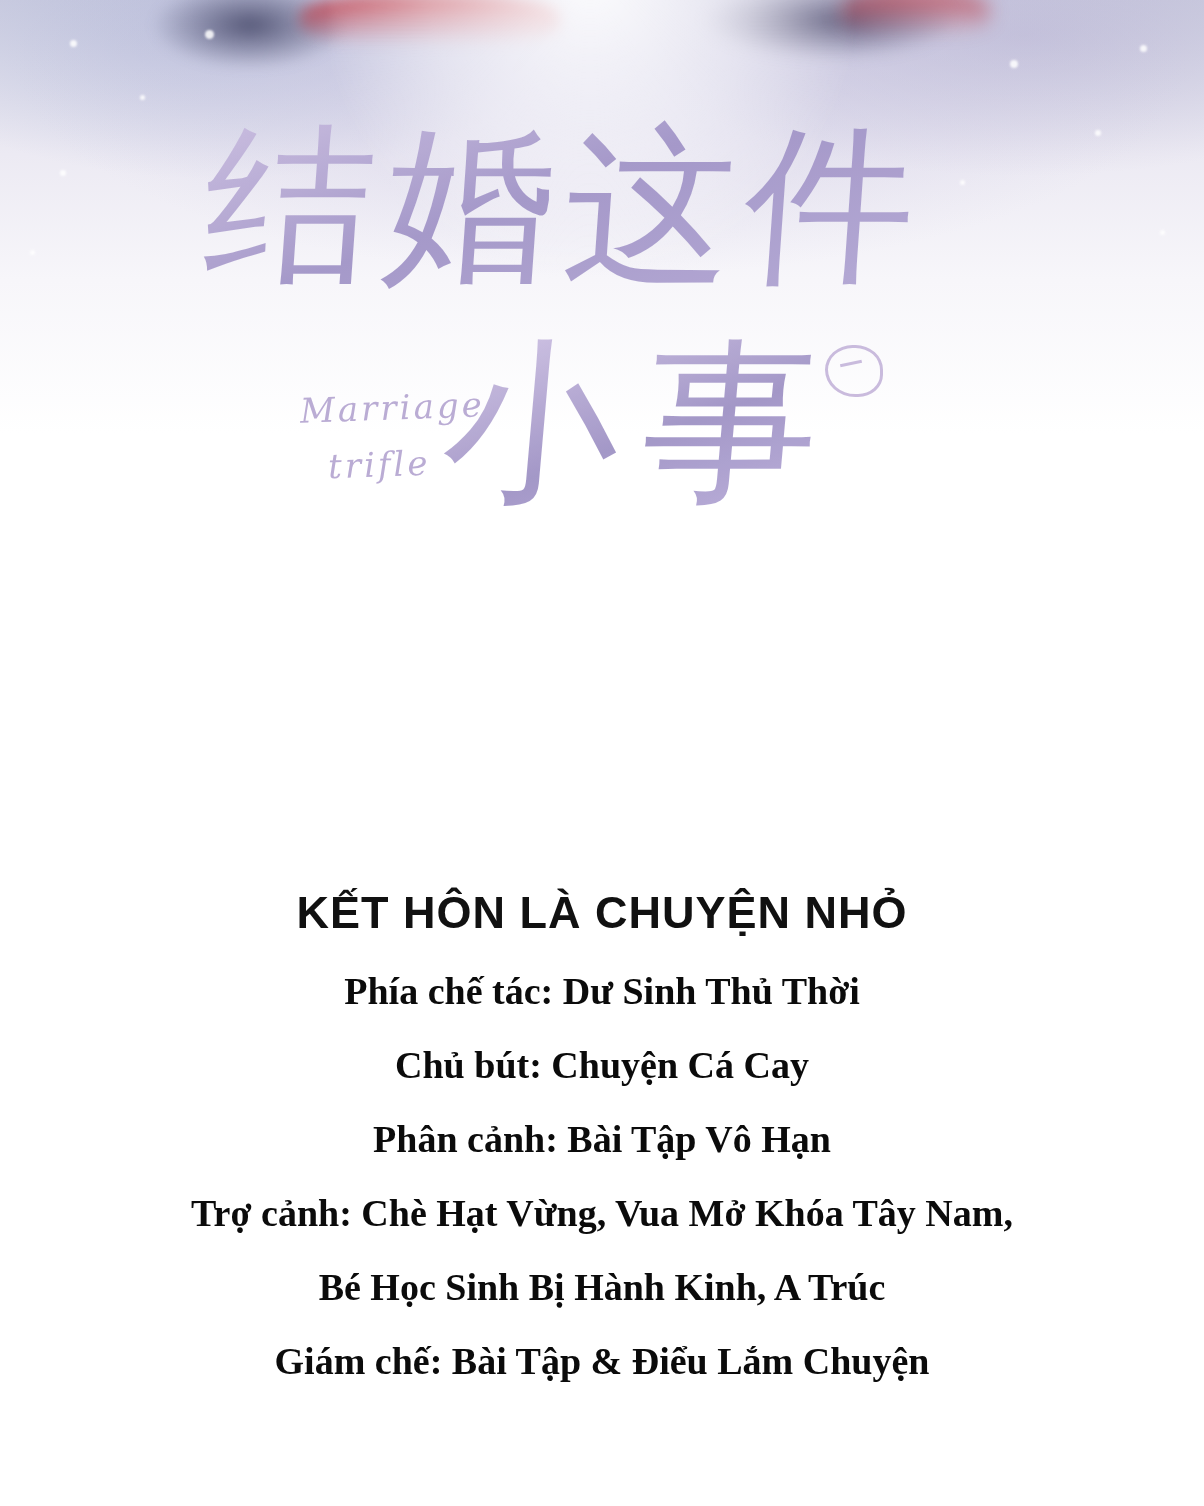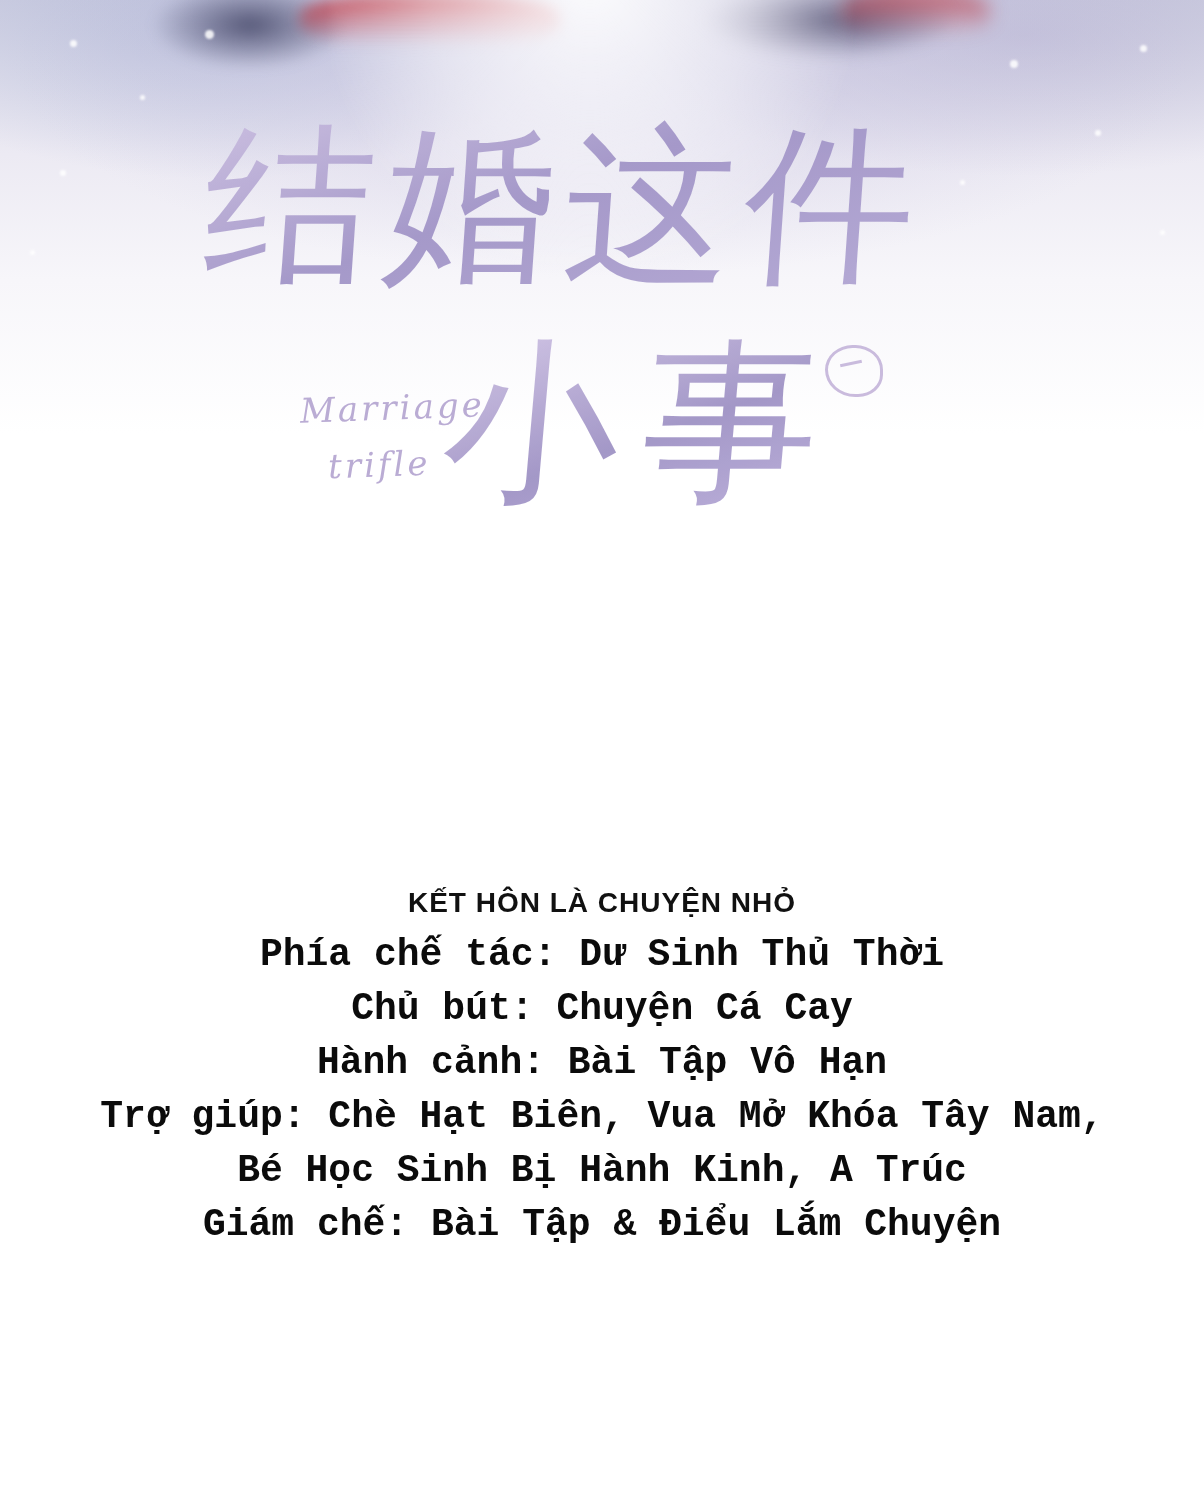--- a/index.html
+++ b/index.html
@@ -179,32 +179,33 @@
     position: absolute;
     left: 0;
     top: 885px;
     width: 1204px;
     text-align: center;
     color: #111111;
   }
   .credits-title {
     font-family: "Liberation Sans", sans-serif;
     font-weight: bold;
-    font-size: 28px;
+    font-size: 45px;
     letter-spacing: 1px;
     line-height: 1.25;
-    margin-bottom: 8px;
+    margin-bottom: 24px;
   }
   .credit-line {
-    font-family: Liberation Mono, monospace;
+    font-family: Liberation Serif, serif;
     font-weight: bold;
     font-size: 38px;
     line-height: 1.42;
     color: #0b0b0b;
     white-space: nowrap;
+    margin-top: 20px;
   }
 </style>
 </head>
 <body>
 
 <div class="page">
 
   <div class="art">
     <div class="art-dark-left"></div>
     <div class="art-dark-right"></div>
@@ -232,19 +233,19 @@
     <div class="title-en">
       <div class="en-l1">Marriage</div>
       <div class="en-l2">trifle</div>
     </div>
   </div>
 
   <div class="credits">
     <div class="credits-title">KẾT HÔN LÀ CHUYỆN NHỎ</div>
     <div class="credit-line">Phía chế tác: Dư Sinh Thủ Thời</div>
     <div class="credit-line">Chủ bút: Chuyện Cá Cay</div>
-    <div class="credit-line">Hành cảnh: Bài Tập Vô Hạn</div>
-    <div class="credit-line">Trợ giúp: Chè Hạt Biên, Vua Mở Khóa Tây Nam,</div>
+    <div class="credit-line">Phân cảnh: Bài Tập Vô Hạn</div>
+    <div class="credit-line">Trợ cảnh: Chè Hạt Vừng, Vua Mở Khóa Tây Nam,</div>
     <div class="credit-line">Bé Học Sinh Bị Hành Kinh, A Trúc</div>
     <div class="credit-line">Giám chế: Bài Tập &amp; Điểu Lắm Chuyện</div>
   </div>
 
 </div>
 
 </body></html>

